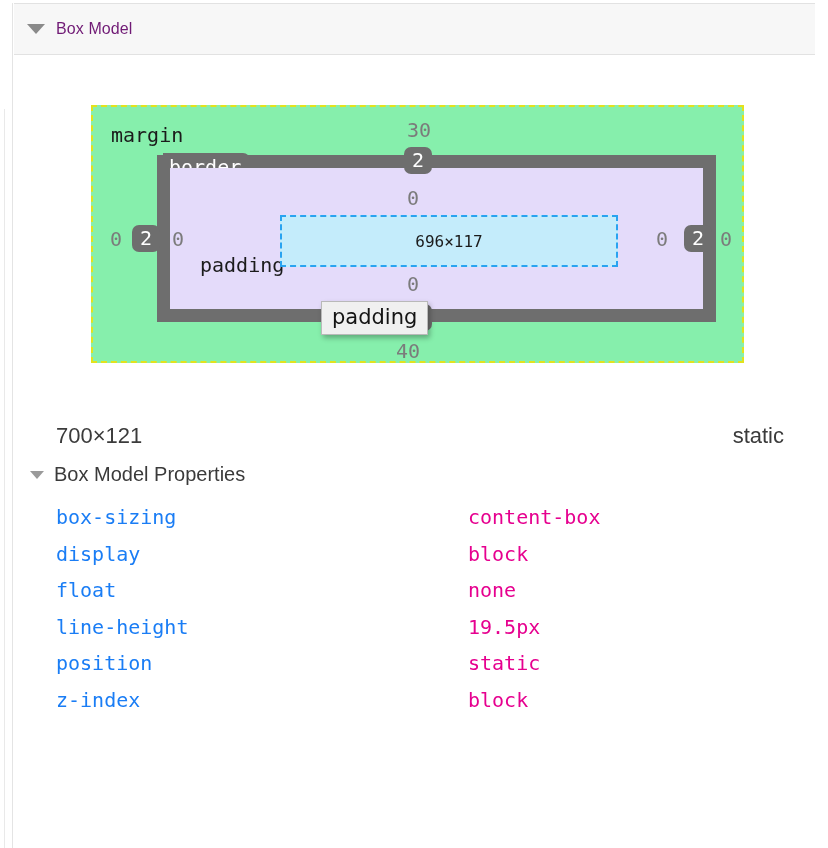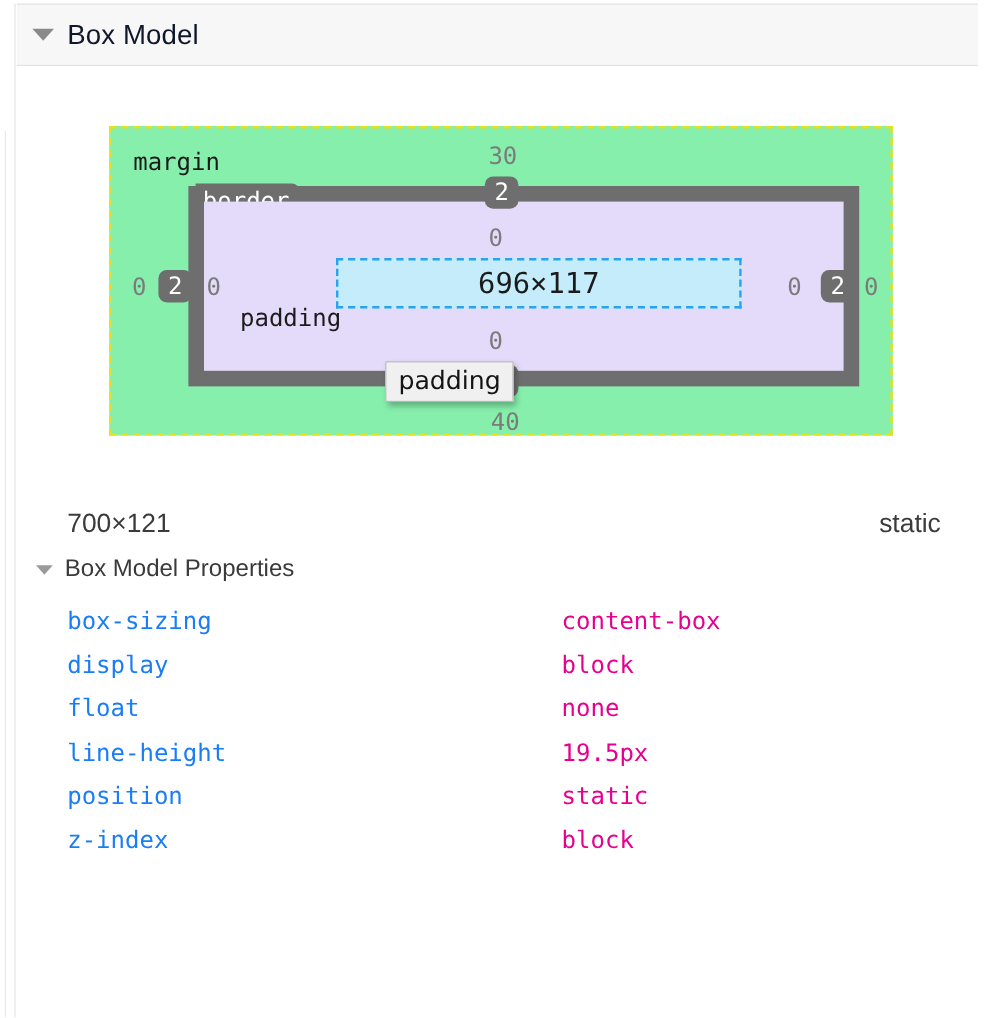--- a/index.html
+++ b/index.html
@@ -33,22 +33,22 @@
     width: 0;
     height: 0;
     border-left: 9px solid transparent;
     border-right: 9px solid transparent;
     border-top: 10px solid #8a8a8a;
     margin-left: 13px;
     margin-right: 11px;
     flex: none;
   }
   .panel-header-title {
-    font-size: 23px;
-    color: #0f172a;
+    font-size: 16px;
+    color: #701a75;
     letter-spacing: 0.1px;
   }
 
   
   .left-gutter {
     position: absolute;
     left: 0;
     top: 3px;
     width: 13px;
     height: 845px;
@@ -115,28 +115,28 @@
     height: 100%;
     background: #e4dbfa;
     box-sizing: border-box;
     position: relative;
   }
   .content-box {
     position: absolute;
     left: 110px;
     top: 47px;
     width: 338px;
-    height: 42px;
+    height: 52px;
     background: #c4ecfb;
     border: 2px dashed #29a3f0;
     box-sizing: border-box;
     display: flex;
     align-items: center;
     justify-content: center;
-    font-size: 24px;
+    font-size: 16px;
     color: #1b1b1b;
   }
 
   
   .num {
     position: absolute;
     font-family: "DejaVu Sans Mono", monospace;
     font-size: 20px;
     color: #7b7b7b;
     white-space: nowrap;
@@ -153,21 +153,21 @@
     line-height: 1;
   }
 
   
   .n-margin-top  { left: 314px; top: 11px; }
   .p-border-top  { left: 311px; top: 40px; }
   .n-padding-top { left: 314px; top: 79px; }
   
   .n-padding-bot { left: 314px; top: 165px; }
   .p-border-bot  { left: 311px; top: 197px; }
-  .n-margin-bot  { left: 316px; top: 232px; }
+  .n-margin-bot  { left: 303px; top: 232px; }
   
   .n-margin-left  { left: 17px;  top: 120px; }
   .p-border-left  { left: 39px;  top: 118px; }
   .n-padding-left { left: 79px;  top: 120px; }
   
   .n-padding-right { left: 563px; top: 120px; }
   .p-border-right  { left: 591px; top: 118px; }
   .n-margin-right  { left: 627px; top: 120px; }
 
   

